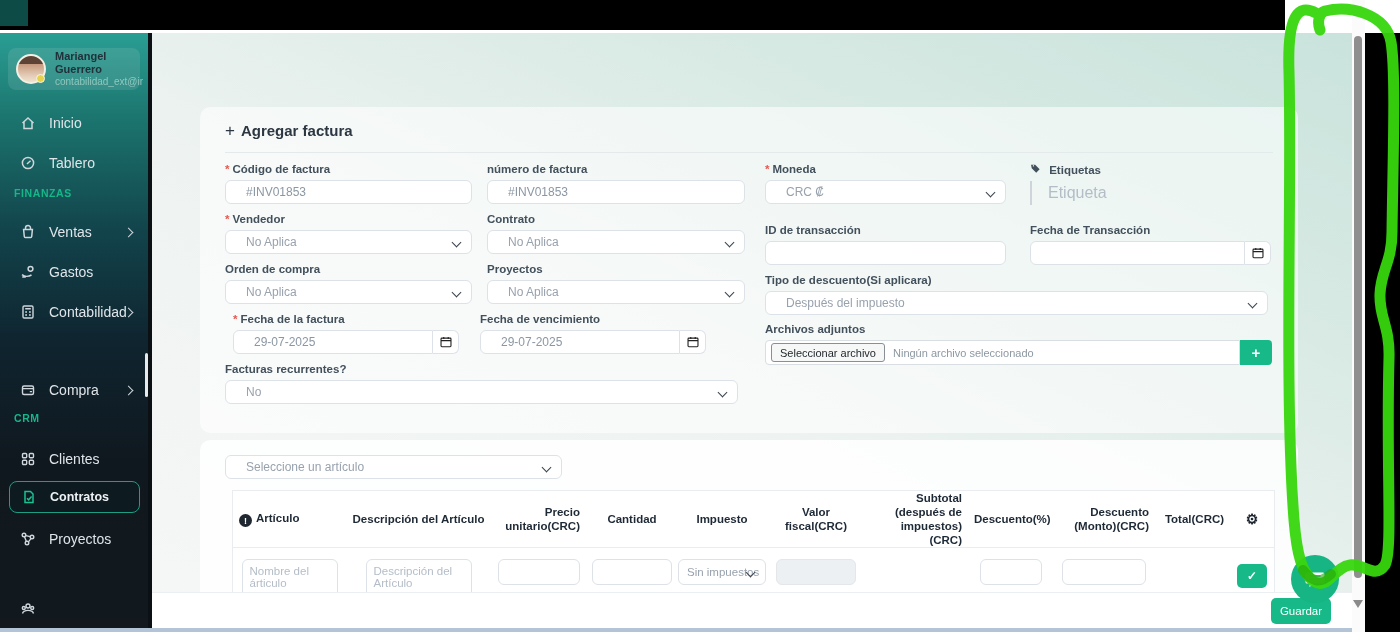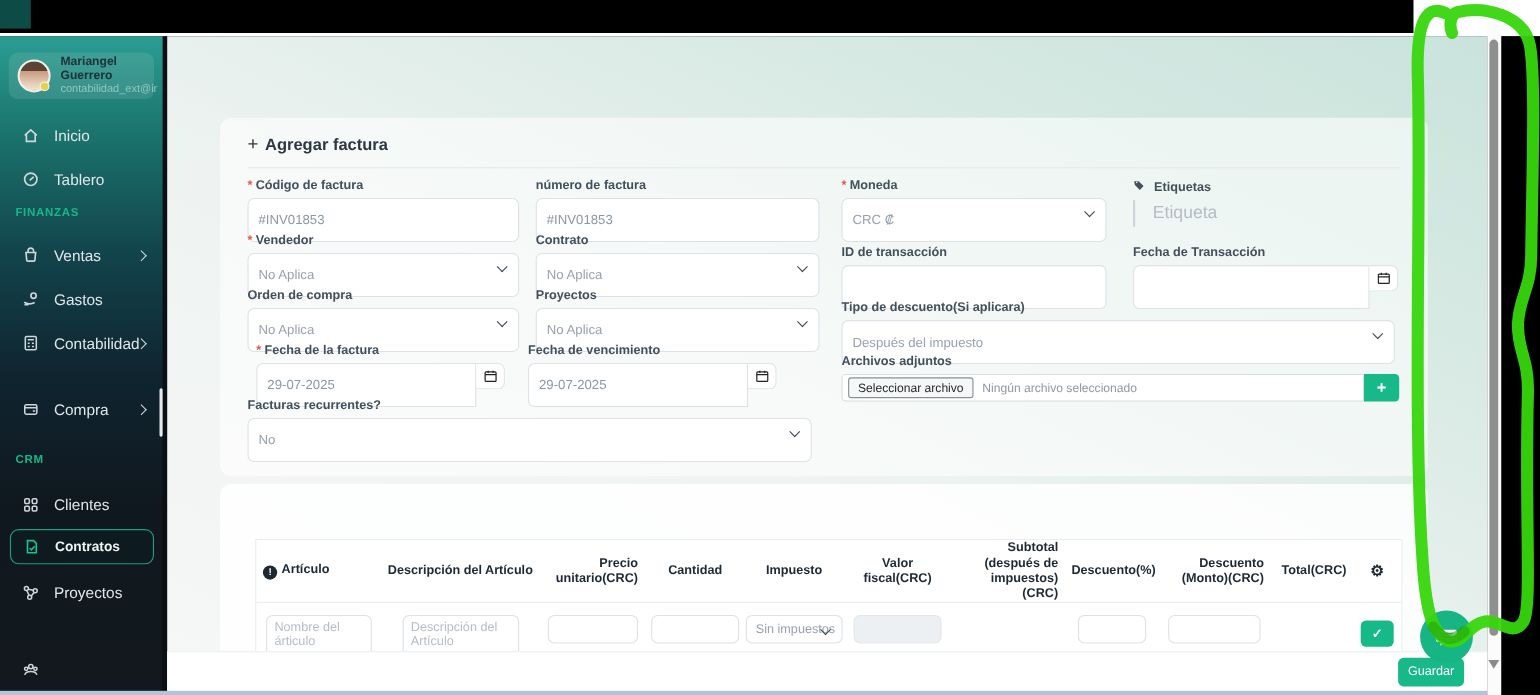--- a/index.html
+++ b/index.html
@@ -38,22 +38,22 @@
   .card{position:absolute;background:rgba(255,255,255,.58);border-radius:10px;}
   .card1{left:48px;top:74px;width:1098px;height:326px;}
   .card2{left:48px;top:407px;width:1098px;height:152px;background:rgba(255,255,255,.85);overflow:hidden;
     border-radius:10px 10px 0 0;}
   .ftitle{position:absolute;left:25px;top:14px;font-size:15px;font-weight:600;color:#2c3742;}
   .ftitle .plus{font-size:17px;font-weight:400;margin-right:6px;color:#2c3742;}
   .fdiv{position:absolute;left:25px;top:45px;width:1048px;height:1px;background:#e4e9ec;}
   .fld{position:absolute;}
   .lbl{font-size:11.5px;font-weight:600;color:#42505c;margin-bottom:5px;white-space:nowrap;}
   .req{color:#e4584f;margin-right:3px;}
-  .inp{display:block;width:100%;height:40px;box-sizing:border-box;border:1px solid #dde2e8;border-radius:6px;
-    background:#fff;font-family:"Liberation Sans",sans-serif;font-size:12px;color:#8b97a3;padding:0 9px;outline:none;}
+  .inp{display:block;width:100%;height:24px;box-sizing:border-box;border:1px solid #dde2e8;border-radius:6px;
+    background:#fff;font-family:"Liberation Sans",sans-serif;font-size:12px;color:#8b97a3;padding:0 20px;outline:none;}
   .inp::placeholder{color:#b4bdc7;}
   .sel{position:relative;display:flex;align-items:center;cursor:pointer;}
   .sel .val{color:#98a2ad;font-size:12px;}
   .chev{position:absolute;right:11px;top:8px;width:6px;height:6px;border-right:1.8px solid #39434e;border-bottom:1.8px solid #39434e;transform:rotate(45deg);}
   .daterow{display:flex;}
   .dinp{border-radius:6px 0 0 6px;}
   .calbtn{width:26px;height:24px;box-sizing:border-box;border:1px solid #dde2e8;border-left:none;border-radius:0 6px 6px 0;
     background:#fff;display:flex;align-items:center;justify-content:center;cursor:pointer;padding:0;}
   .tagfield{height:24px;border-left:2px solid #cdd4db;display:flex;align-items:center;padding-left:16px;
     font-size:16px;color:#b4bdc7;}
@@ -149,21 +149,21 @@
       <span>Gastos</span>
     </div>
     <div class="sitem" style="top:265px">
       <svg width="16" height="16" viewBox="0 0 16 16" fill="none" stroke-width="1.4">
           <rect x="3" y="2" width="10" height="12" rx="1.2"></rect>
           <path d="M5.2 4.8h5.6M5.2 8h1.8M9 8h1.8M5.2 11h1.8M9 11h1.8"></path>
         </svg>
       <span>Contabilidad</span>
       <span class="schev"></span>
     </div>
-    <div class="sitem" style="top:325px">
+    <div class="sitem" style="top:343px">
       <svg width="16" height="16" viewBox="0 0 16 16" fill="none" stroke-width="1.4">
           <rect x="2.5" y="4" width="11" height="8.5" rx="1.5"></rect>
           <path d="M2.5 6.6h11M9.8 9.6h2.2"></path>
         </svg>
       <span>Compra</span>
       <span class="schev"></span>
     </div>
     <div class="ssec" style="top:379px">CRM</div>
     <div class="sitem" style="top:412px">
       <svg width="16" height="16" viewBox="0 0 16 16" fill="none" stroke-width="1.4">
@@ -327,20 +327,26 @@
       <div class="fld" style="left:25px;top:256px;width:513px">
         <div class="lbl"><span>Facturas recurrentes?</span></div>
         <div class="inp sel">
             <span class="val">No</span>
             <span class="chev"></span>
           </div>
       </div>
     </section>
 
     <section class="card card2">
+      <div class="fld selart">
+        <div class="inp sel">
+            <span class="val">Seleccione un artículo</span>
+            <span class="chev"></span>
+          </div>
+      </div>
 
       <div class="tbl">
         <div class="thead">
           <div class="th"><span class="info">!</span><span>Artículo</span></div>
           <div class="th c">Descripción del Artículo</div>
           <div class="th r">Precio unitario(CRC)</div>
           <div class="th c">Cantidad</div>
           <div class="th c">Impuesto</div>
           <div class="th c">Valor fiscal(CRC)</div>
           <div class="th r">Subtotal (después de impuestos)(CRC)</div>

